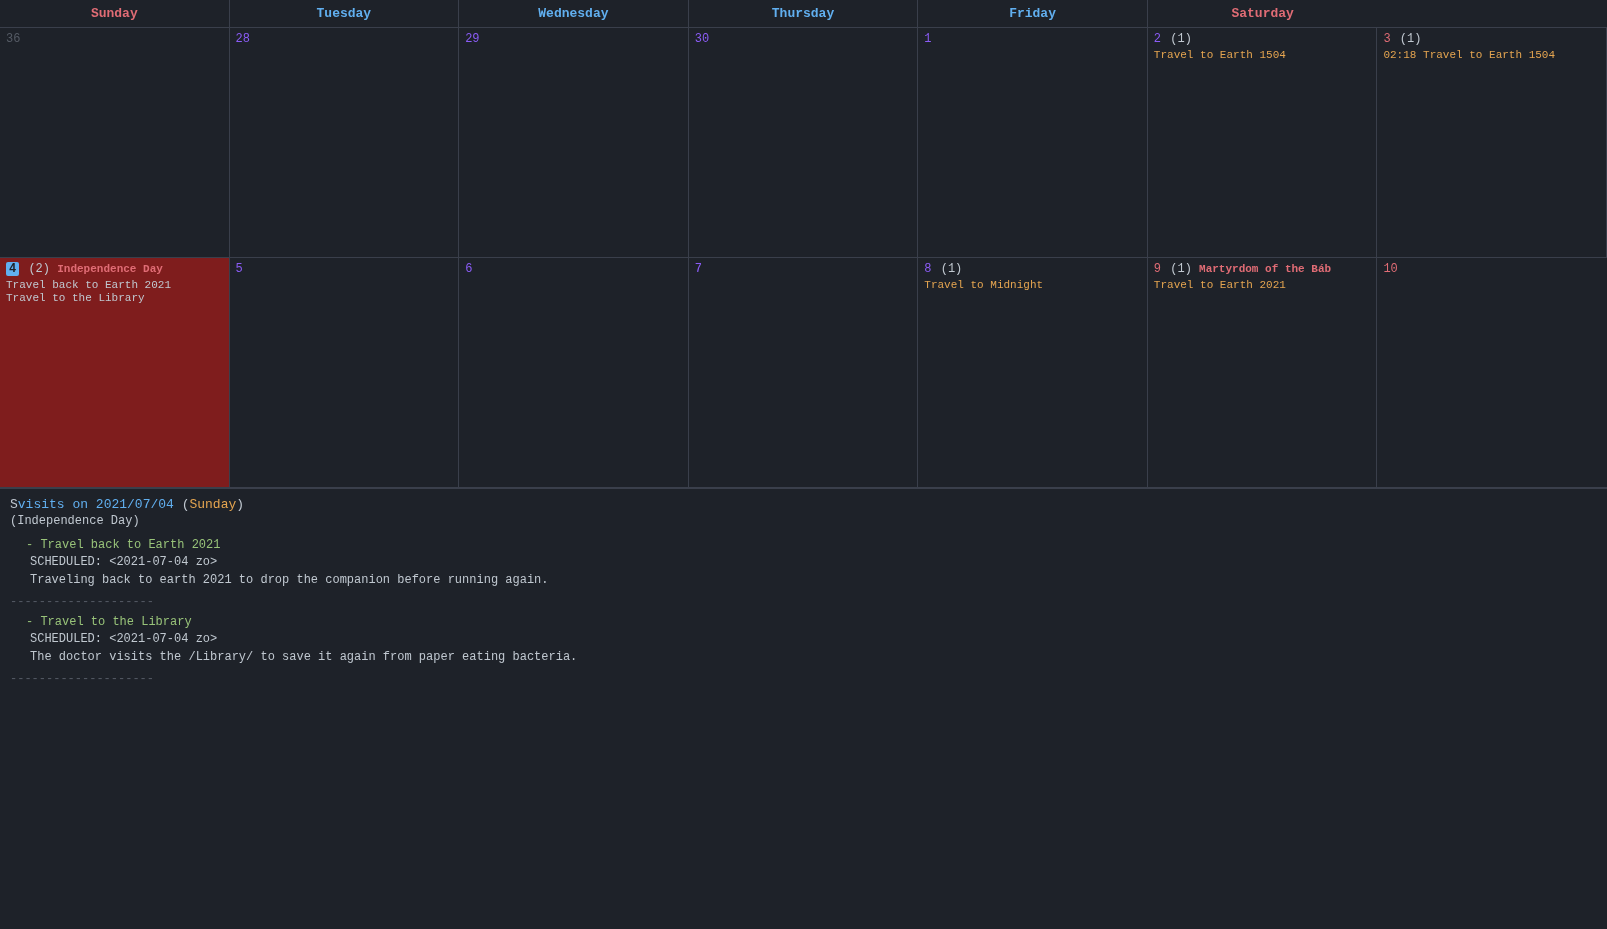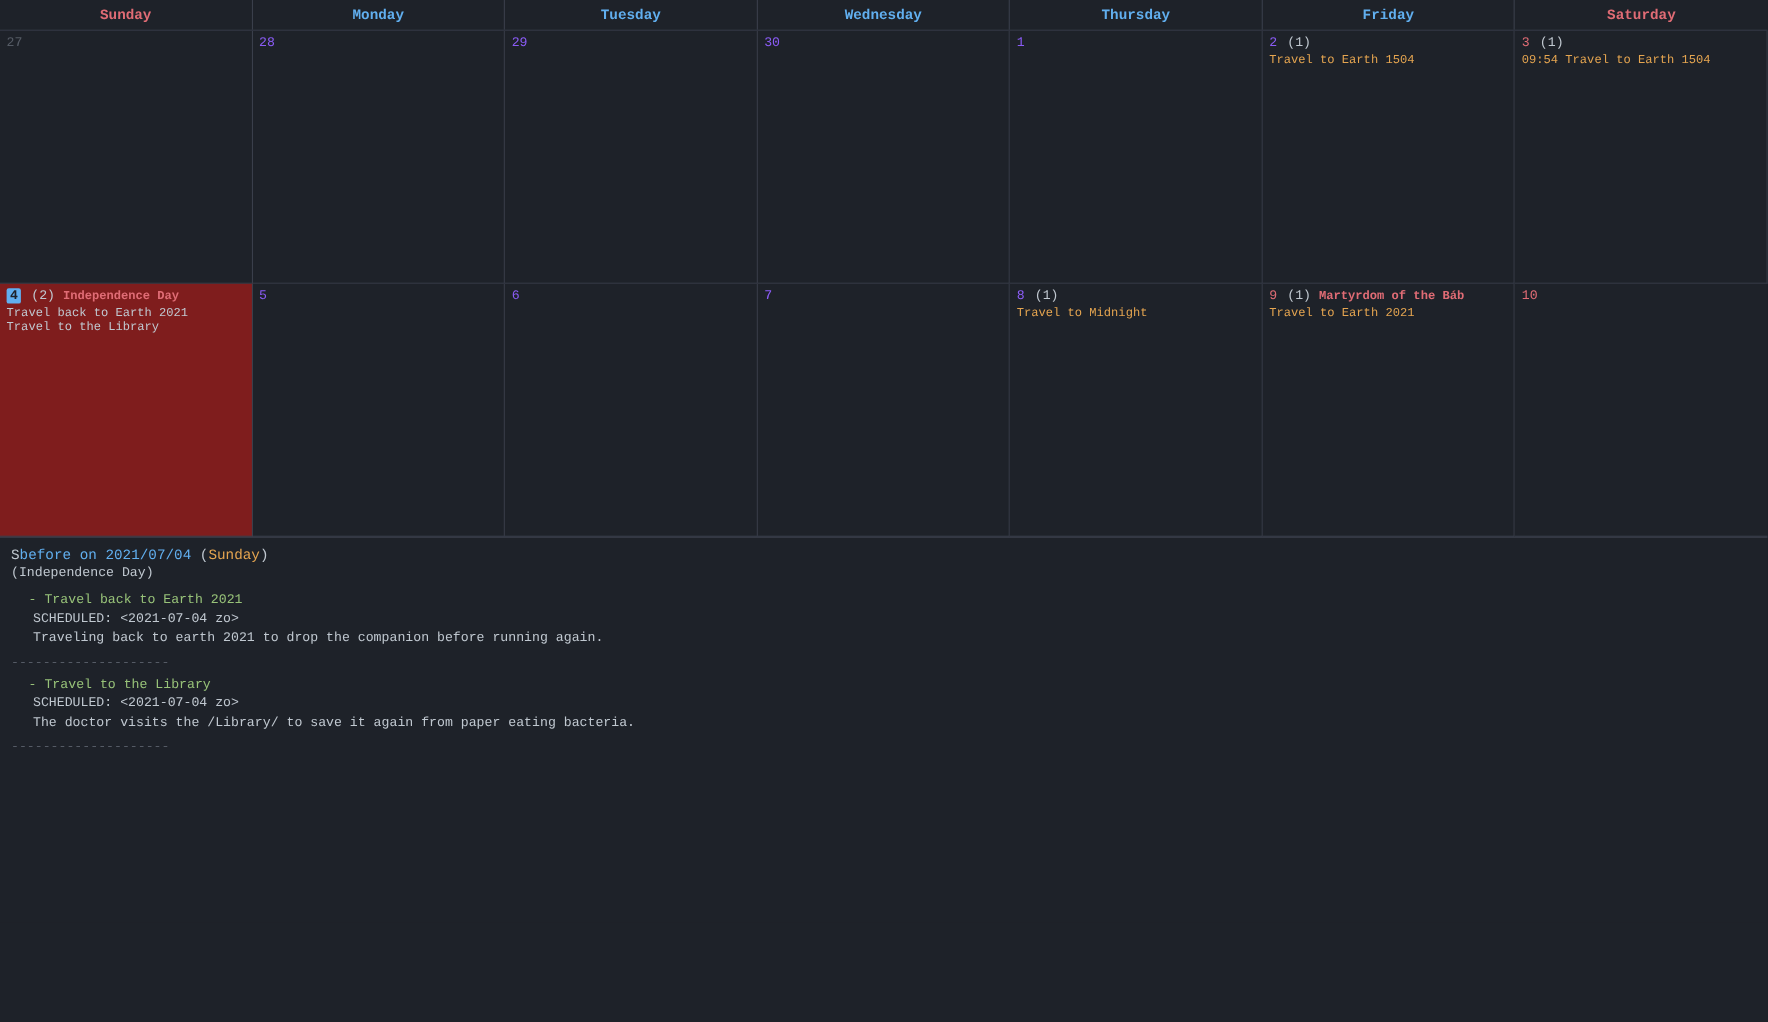--- a/index.html
+++ b/index.html
@@ -131,32 +131,31 @@
       color: #555b65;
       font-size: 12px;
       margin: 6px 0;
     }
   </style>
 </head>
 <body>
 
 <div class="calendar-header">
   <div class="calendar-header-cell col-sun">Sunday</div>
-  <div class="calendar-header-cell col-mon">Monday</div>
   <div class="calendar-header-cell col-tue">Tuesday</div>
   <div class="calendar-header-cell col-wed">Wednesday</div>
   <div class="calendar-header-cell col-thu">Thursday</div>
   <div class="calendar-header-cell col-fri">Friday</div>
   <div class="calendar-header-cell col-sat">Saturday</div>
 </div>
 
 <div class="calendar-grid">
 
   <div class="calendar-cell">
-    <span class="cell-date other-month">27</span>
+    <span class="cell-date other-month">36</span>
   </div>
   <div class="calendar-cell">
     <span class="cell-date">28</span>
   </div>
   <div class="calendar-cell">
     <span class="cell-date">29</span>
   </div>
   <div class="calendar-cell">
     <span class="cell-date">30</span>
   </div>
@@ -164,21 +163,21 @@
     <span class="cell-date">1</span>
   </div>
   <div class="calendar-cell">
     <span class="cell-date">2</span>
     <span class="event-count">(1)</span>
     <span class="event-label-orange">Travel to Earth 1504</span>
   </div>
   <div class="calendar-cell">
     <span class="cell-date red">3</span>
     <span class="event-count">(1)</span>
-    <span class="event-label-orange">09:54 Travel to Earth 1504</span>
+    <span class="event-label-orange">02:18 Travel to Earth 1504</span>
   </div>
 
   <div class="calendar-cell cell-selected">
     <span class="cell-date highlighted">4</span>
     <span class="event-count"> (2) </span>
     <span class="holiday-label">Independence Day</span>
     <span class="event-label-white">Travel back to Earth 2021</span>
     <span class="event-label-white">Travel to the Library</span>
   </div>
   <div class="calendar-cell">
@@ -201,21 +200,21 @@
     <span class="holiday-label">Martyrdom of the Báb</span>
     <span class="event-label-orange">Travel to Earth 2021</span>
   </div>
   <div class="calendar-cell">
     <span class="cell-date red">10</span>
   </div>
 </div>
 
 <div class="schedule-panel">
   <div class="schedule-title">
-    <span style="color:#c0c8d0;">S</span><span>before on </span><span style="color:#61afef;">2021/07/04</span><span style="color:#c0c8d0;"> (</span><span style="color:#e5a550;">Sunday</span><span style="color:#c0c8d0;">)</span>
+    <span style="color:#c0c8d0;">S</span><span>visits on </span><span style="color:#61afef;">2021/07/04</span><span style="color:#c0c8d0;"> (</span><span style="color:#e5a550;">Sunday</span><span style="color:#c0c8d0;">)</span>
   </div>
   <div class="schedule-subtitle">(Independence Day)</div>
 
   <div class="schedule-entry">
     <div class="schedule-entry-title">- Travel back to Earth 2021</div>
     <div class="schedule-entry-date">SCHEDULED: &lt;2021-07-04 zo&gt;</div>
     <div class="schedule-entry-desc">Traveling back to earth 2021 to drop the companion before running again.</div>
   </div>
 
   <div class="schedule-divider">--------------------</div>

